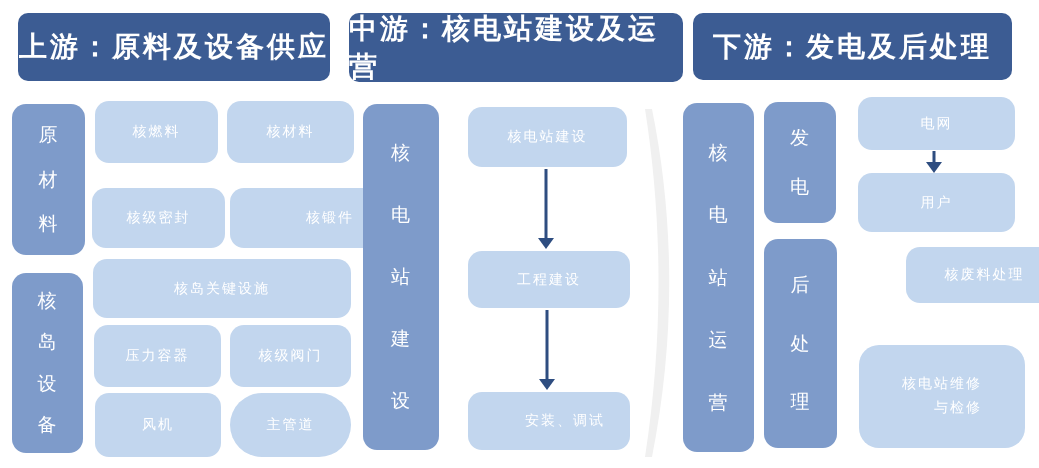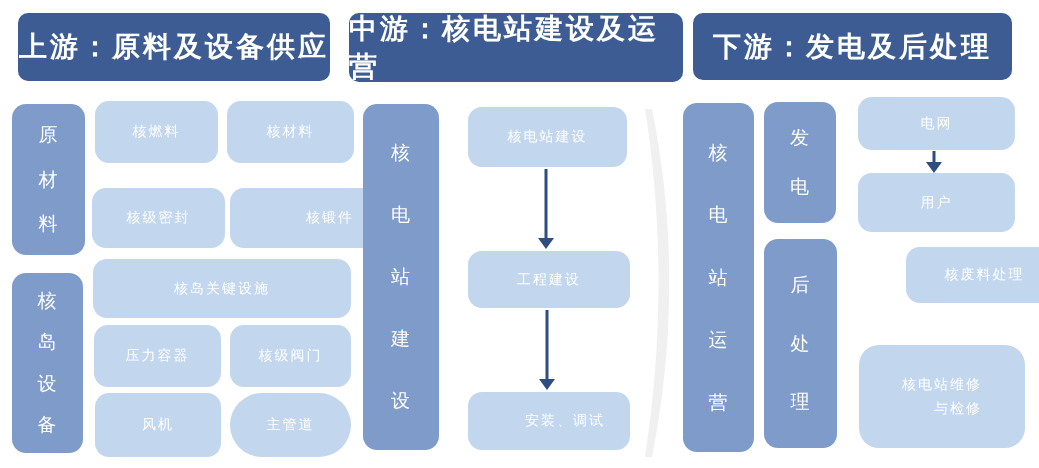--- a/index.html
+++ b/index.html
@@ -15,21 +15,21 @@
   .bar {
     position:absolute; background:var(--bar-bg,#7e9bca); color:var(--text,#fff);
     border-radius:14px; font-size:19px; letter-spacing:1px;
   }
   .vtext { display:flex; flex-direction:column; align-items:center; justify-content:space-evenly; }
   .box {
     position:absolute; background:var(--box-bg,#c2d6ee); color:var(--text,#fff);
     border-radius:14px; display:flex; align-items:center; justify-content:center;
     font-size:14px; letter-spacing:2px; text-align:right; white-space:pre-line; line-height:1.7;
   }
-  .box-lg { border-radius:20px; }
+  .box-lg { border-radius:20px;font-family:Liberation Mono, monospace; }
   .arrow { position:absolute; width:18px; }
   .arrow::before {
     content:""; position:absolute; left:50%; transform:translateX(-50%);
     top:0; bottom:9px; width:3px; background:var(--arrow,#2e4d80);
   }
   .arrow::after {
     content:""; position:absolute; left:50%; transform:translateX(-50%); bottom:0;
     border-left:8px solid transparent; border-right:8px solid transparent;
     border-top:11px solid var(--arrow,#2e4d80);
   }

